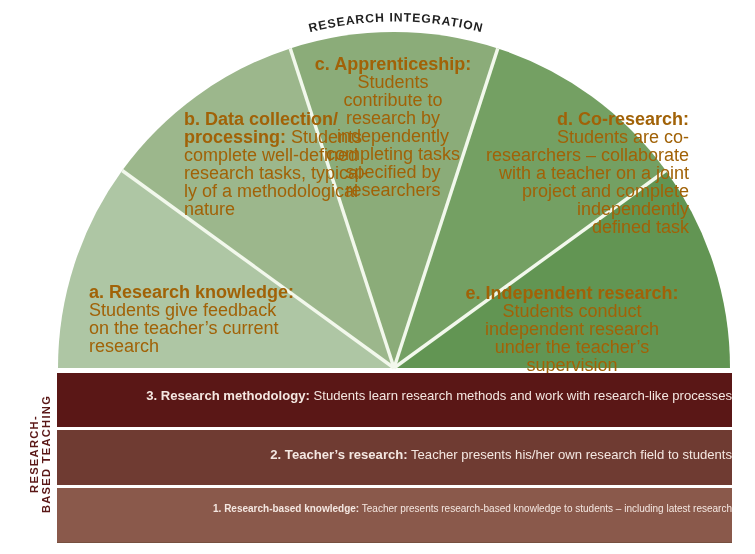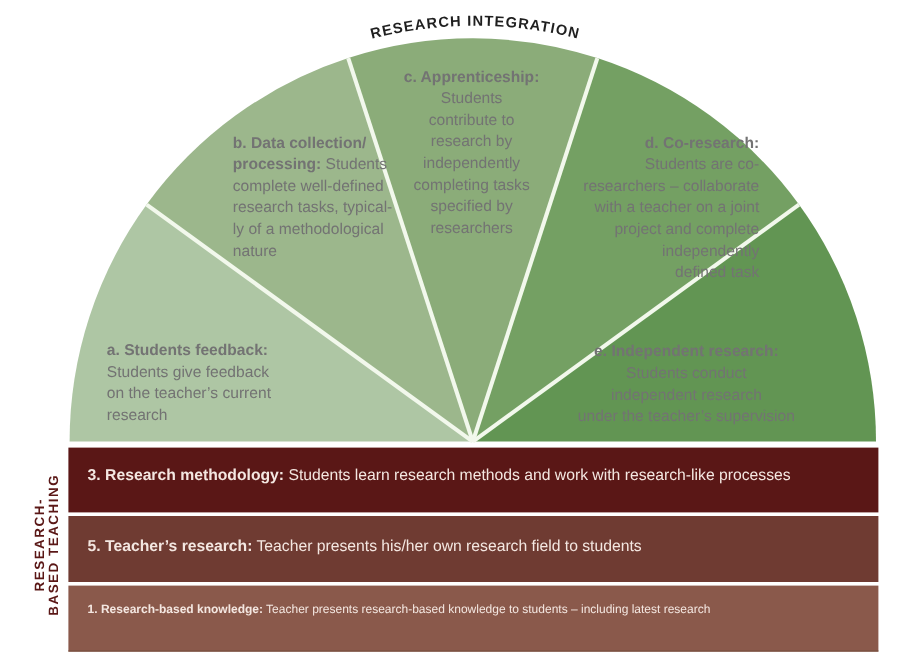--- a/index.html
+++ b/index.html
@@ -1,21 +1,21 @@
 <!DOCTYPE html>
 <html><head>
 <meta charset="utf-8">
 <style>
   html,body{margin:0;padding:0;background:#ffffff;}
   #stage{position:relative;width:755px;height:554px;background:#ffffff;
          font-family:"Liberation Sans",sans-serif;overflow:hidden;}
-  .wtext{position:absolute;font-size:13px;line-height:18px;color:#737373;}
+  .wtext{position:absolute;font-size:18px;line-height:18px;color:#a16207;}
   .wtext b{font-weight:bold;}
   .bar{position:absolute;left:57px;width:675px;}
-  .bartext{position:absolute;left:16px;width:100%;text-align:left;
+  .bartext{position:absolute;left:0;width:100%;text-align:right;
            font-size:13.1px;line-height:18px;color:#f4e7e1;white-space:nowrap;}
   .bartext b{font-weight:bold;}
   #vlabel{position:absolute;left:40px;top:453.5px;width:0;height:0;overflow:visible;}
   #vlabel .in{position:absolute;transform:translate(-50%,-50%) rotate(-90deg);
       font-size:11.2px;font-weight:bold;letter-spacing:1.25px;line-height:11.5px;
       color:#5a1716;white-space:nowrap;text-align:center;}
 </style>
 </head>
 <body>
 <div id="stage">
@@ -36,40 +36,40 @@
 
     <defs>
       <path id="titlearc" d="M277.5,42.4 A346.5,346.5 0 0 1 514.5,42.4"></path>
     </defs>
     <text font-family="Liberation Sans, sans-serif" font-size="12.2" font-weight="bold" letter-spacing="0.95" fill="#1f1f1f">
       <textPath href="#titlearc" startOffset="50%" text-anchor="middle">RESEARCH INTEGRATION</textPath>
     </text>
   </svg>
 
   <div class="wtext" style="left:89px;top:283px;">
-    <b>a. Students feedback:</b><br>Students give feedback<br>on the teacher’s current<br>research
+    <b>a. Research knowledge:</b><br>Students give feedback<br>on the teacher’s current<br>research
   </div>
-  <div class="wtext" style="left:194px;top:110px;">
+  <div class="wtext" style="left:184px;top:110px;">
     <b>b. Data collection/<br>processing:</b> Students<br>complete well-defined<br>research tasks, typical-<br>ly of a methodological<br>nature
   </div>
   <div class="wtext" style="left:293px;top:55px;width:200px;text-align:center;">
     <b>c. Apprenticeship:</b><br>Students<br>contribute to<br>research by<br>independently<br>completing tasks<br>specified by<br>researchers
   </div>
   <div class="wtext" style="left:486px;top:109.6px;text-align:right;">
     <b>d. Co-research:</b><br>Students are co-<br>researchers – collaborate<br>with a teacher on a joint<br>project and complete<br>independently<br>defined task
   </div>
   <div class="wtext" style="left:447px;top:283.7px;width:250px;text-align:center;">
     <b>e. Independent research:</b><br>Students conduct<br>independent research<br>under the teacher’s supervision
   </div>
 
   <div class="bar" style="top:372.5px;height:54px;background:#5a1716;">
     <div class="bartext" style="top:14.8px;"><b>3. Research methodology:</b> Students learn research methods and work with research-like processes</div>
   </div>
   <div class="bar" style="top:430px;height:54.5px;background:#6f3b32;">
-    <div class="bartext" style="top:15.5px;"><b>5. Teacher’s research:</b> Teacher presents his/her own research field to students</div>
+    <div class="bartext" style="top:15.5px;"><b>2. Teacher’s research:</b> Teacher presents his/her own research field to students</div>
   </div>
   <div class="bar" style="top:487.5px;height:54px;background:#8a594b;border-bottom:1.5px solid #77503f;">
     <div class="bartext" style="top:12.4px;font-size:10px;"><b>1. Research-based knowledge:</b> Teacher presents research-based knowledge to students – including latest research</div>
   </div>
 
   <div id="vlabel">
       <div class="in">RESEARCH-<br>BASED TEACHING</div>
     </div>
 </div>
 

